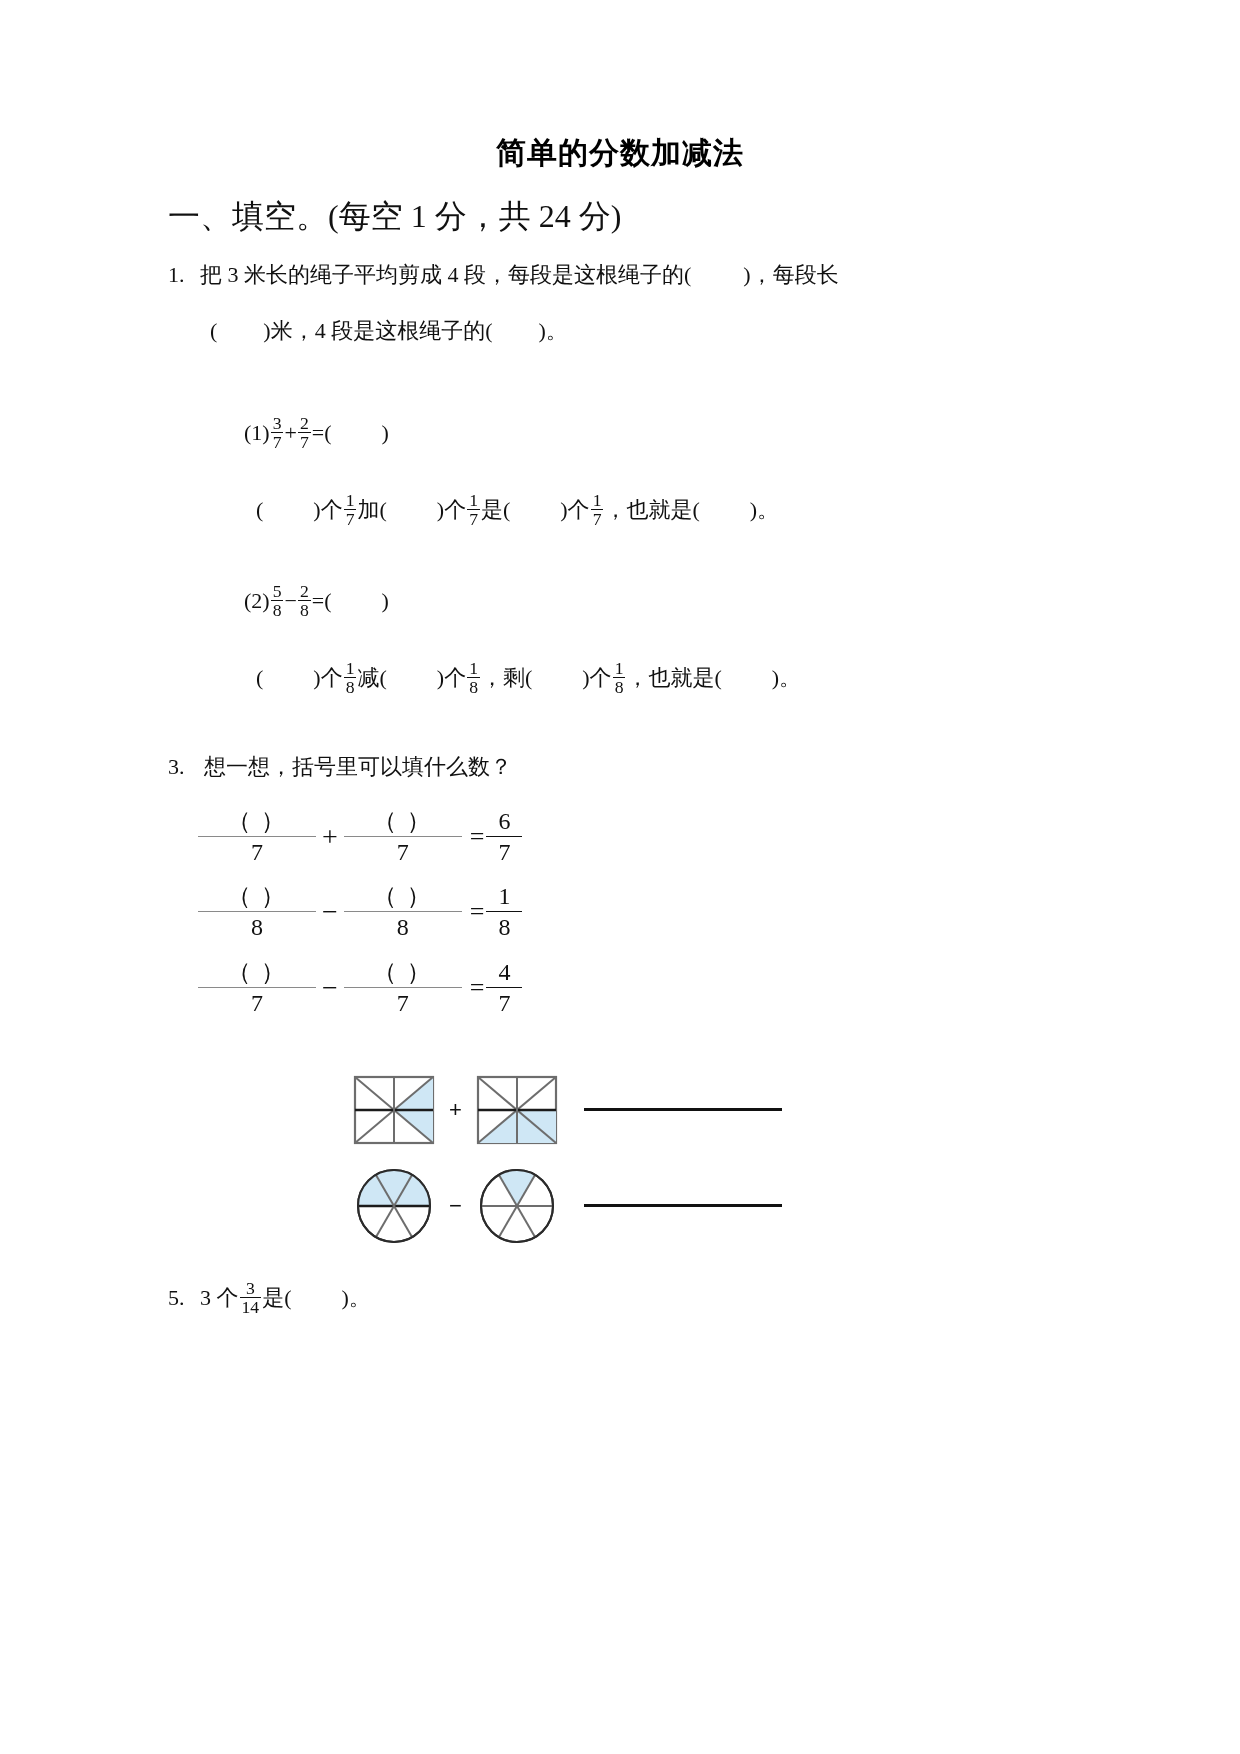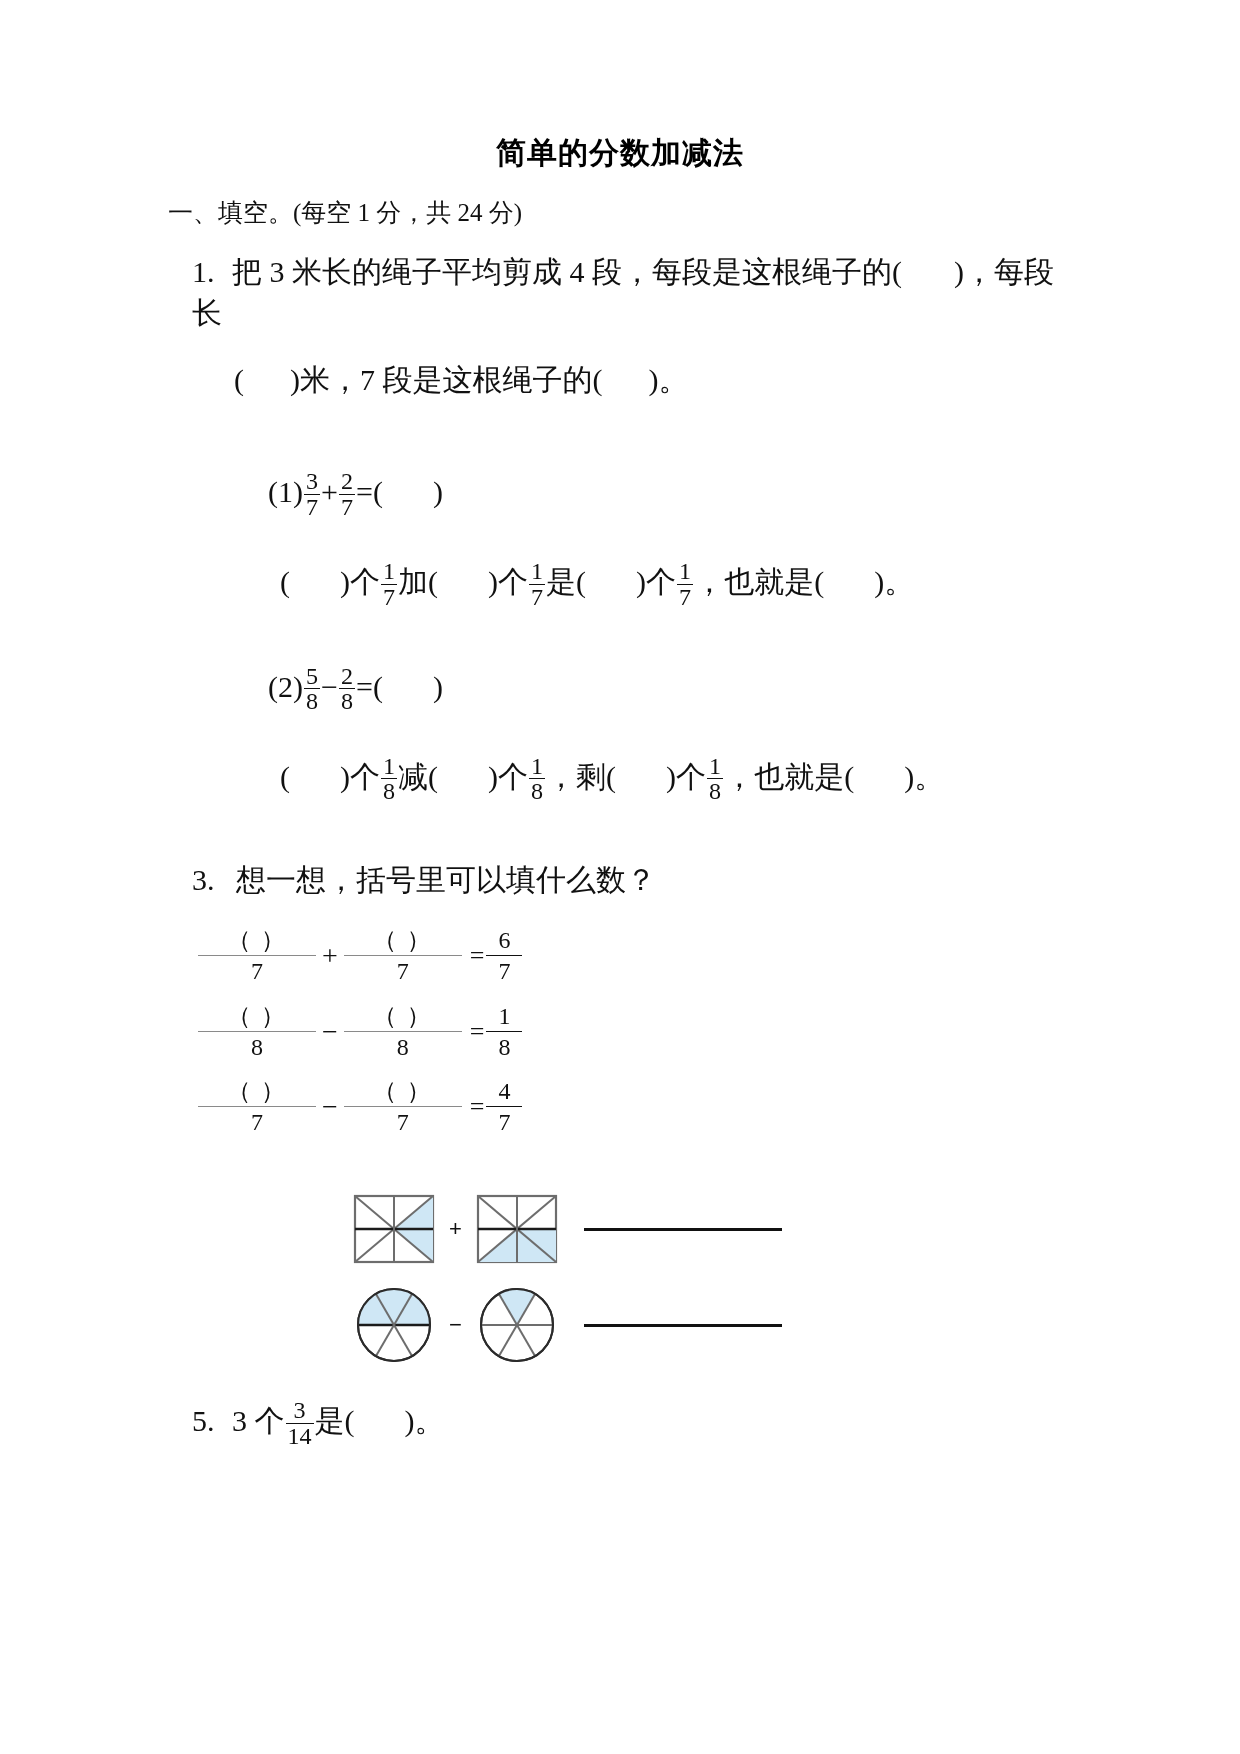--- a/index.html
+++ b/index.html
@@ -43,26 +43,25 @@
   }
   .line {
     font-size: 25px;
     line-height: 1.05;
     white-space: nowrap;
     color: #111;
   }
   .section-head {
     margin-top: 0;
     margin-bottom: 26px;
-    font-size: 25px;
+    font-size: 32px;
   }
   .qline {
     margin-bottom: 10px;
-    font-size: 30px;
-    margin-left: 24px;
+    font-size: 22px;
   }
   .indent1 { padding-left: 42px; }
   .indent2 { padding-left: 76px; }
   .indent3 { padding-left: 88px; }
   .gap-s { height: 16px; }
   .gap-m { height: 30px; }
   .gap-l { height: 44px; }
 
   
   .frac {
@@ -159,21 +158,21 @@
   <div class="content">
 
     <div class="line section-head">一、填空。(每空 1 分，共 24 分)</div>
 
     <div class="qline">
       <span>1.</span>
       <span class="blankspan" style="width:10px"></span><span>把 3 米长的绳子平均剪成 4 段，每段是这根绳子的(</span><span class="blankspan" style="width:52px"></span><span>)，每段长</span>
     </div>
     <div class="gap-s"></div>
     <div class="qline indent1">
-      <span>(</span><span class="blankspan" style="width:46px"></span><span>)米，7 段是这根绳子的(</span><span class="blankspan" style="width:46px"></span><span>)。</span>
+      <span>(</span><span class="blankspan" style="width:46px"></span><span>)米，4 段是这根绳子的(</span><span class="blankspan" style="width:46px"></span><span>)。</span>
     </div>
 
     <div class="gap-m"></div>
 
 
     <div class="gap-m"></div>
 
     <div class="qline indent2">
       <span>(1)</span><span class="frac"><span class="num">3</span><span class="den">7</span></span><span>+</span><span class="frac"><span class="num">2</span><span class="den">7</span></span><span>=(</span><span class="blankspan" style="width:50px"></span><span>)</span>
     </div>

